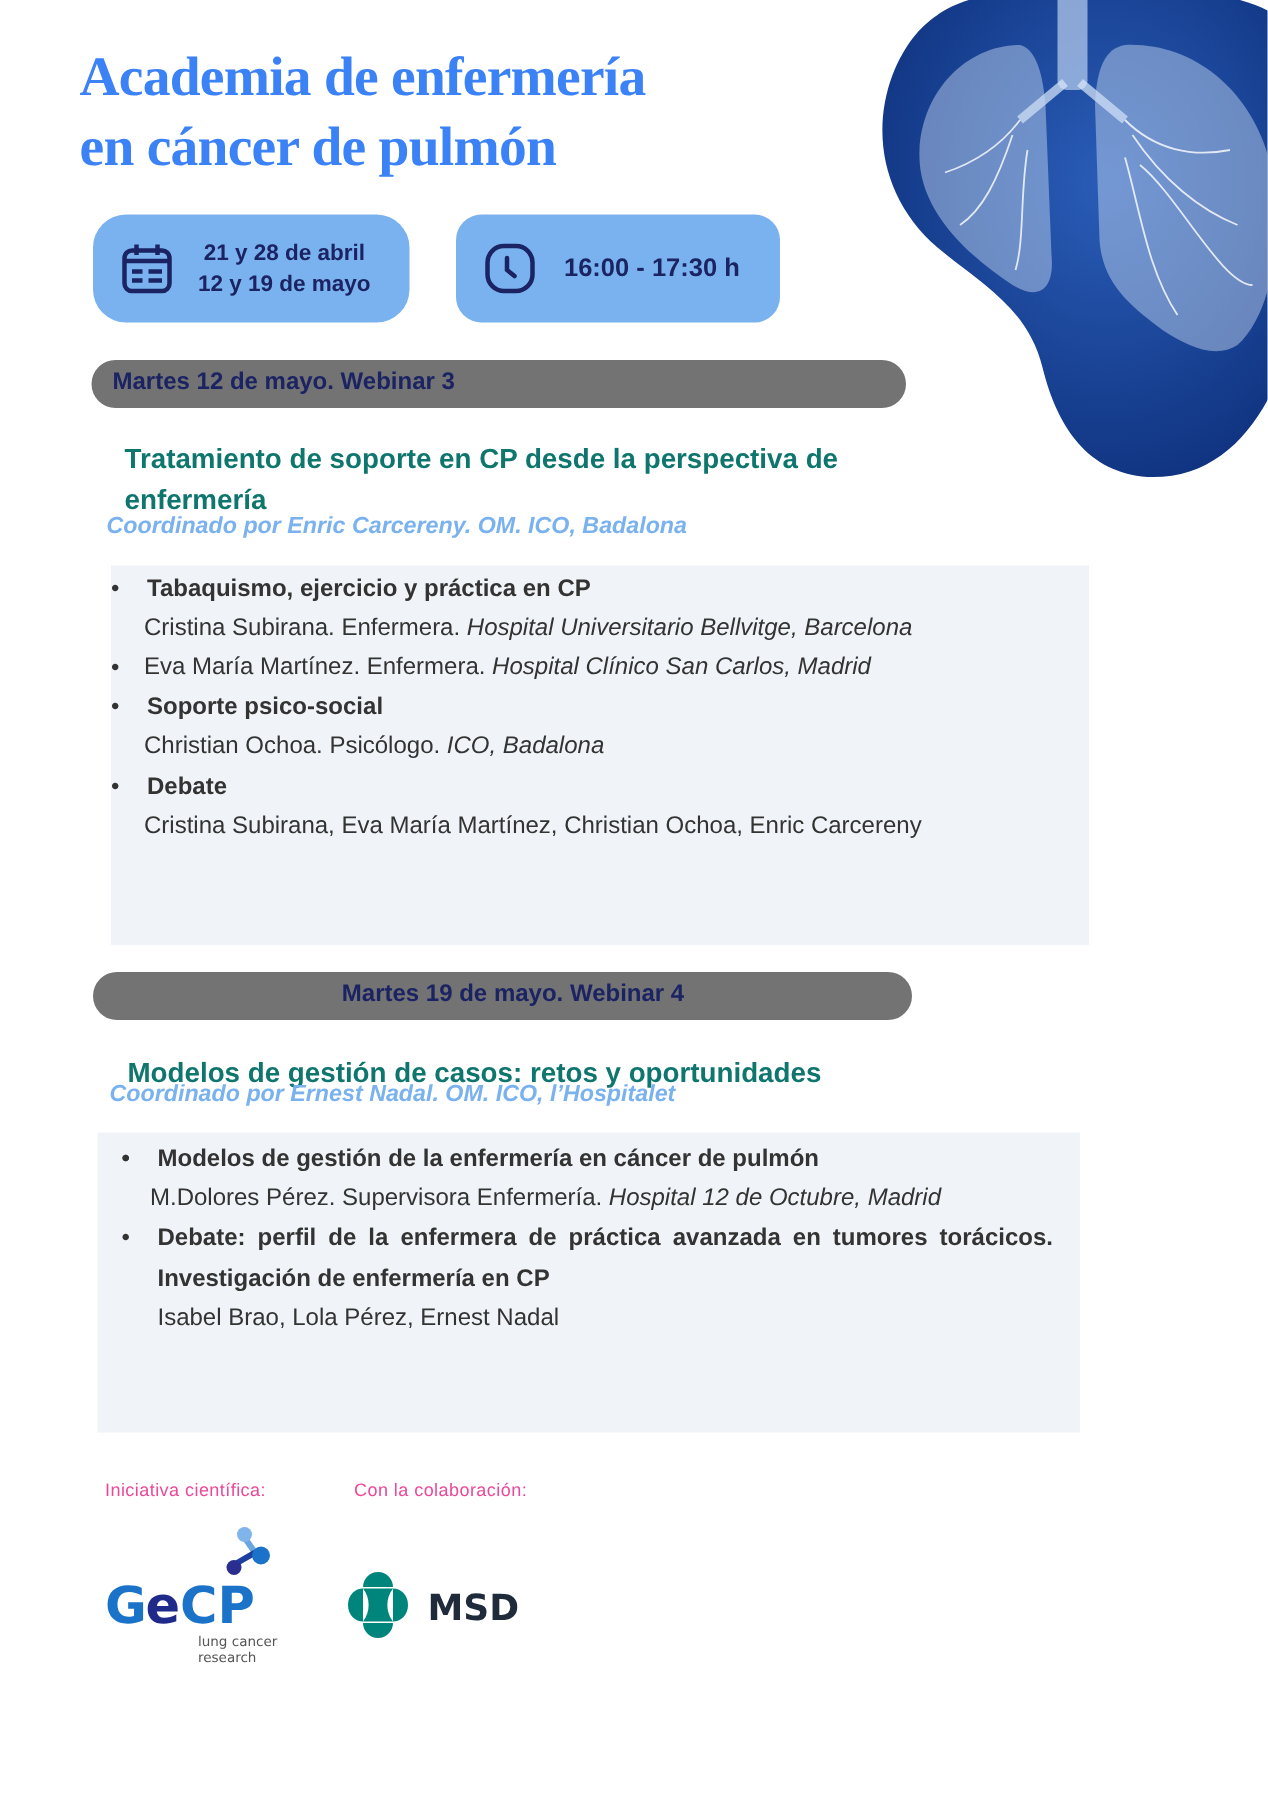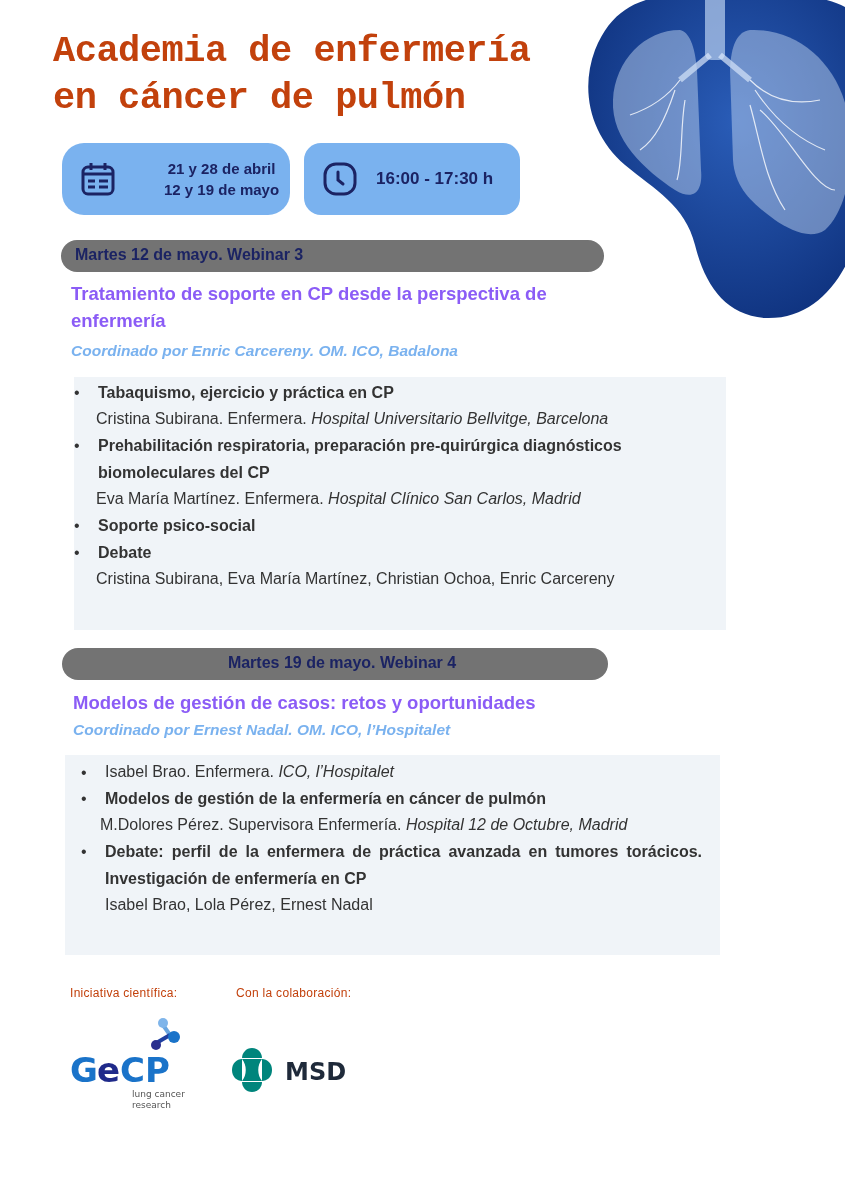--- a/index.html
+++ b/index.html
@@ -1,39 +1,39 @@
 <!DOCTYPE html>
 <html><head>
 <meta charset="utf-8">
 <style>
   html, body { margin: 0; padding: 0; background: #ffffff; }
   body { width: 845px; height: 1200px; position: relative; overflow: hidden;
          font-family: "Liberation Sans", "DejaVu Sans", sans-serif; color: #333; }
 
   .title { position: absolute; left: 53px; top: 28px; margin: 0;
-           font-family: Liberation Mono, monospace; font-weight: bold;
-           font-size: 37px; line-height: 47px; color: #c2410c; letter-spacing: -0.5px; }
+           font-family: Liberation Serif, serif; font-weight: bold;
+           font-size: 37px; line-height: 47px; color: #3b82f6; letter-spacing: -0.5px; }
   .title span { display: block; }
 
   .lung { position: absolute; left: 585px; top: -10px; width: 270px; height: 330px; }
 
   .pill { position: absolute; top: 143px; height: 72px; background: #7ab2ef;
           border-radius: 22px; display: flex; align-items: center; }
-  .pill-date { left: 62px; width: 228px; gap: 32px; }
+  .pill-date { left: 62px; width: 211px; }
   .pill-time { left: 304px; width: 216px; border-radius: 17px; }
   .pill .icon { margin-left: 16px; width: 40px; height: 40px; display: flex; align-items: center; justify-content: center; }
   .pill-date .txt { margin-left: 14px; font-weight: bold; font-size: 15px; line-height: 21px; color: #1b2363; text-align: center; }
   .pill-time .txt { margin-left: 16px; font-weight: bold; font-size: 17px; color: #1b2363; }
 
   .bar { position: absolute; height: 32px; background: #737373; border-radius: 16px;
          font-weight: bold; font-size: 16px; color: #1b2363; line-height: 30px; padding-left: 14px; box-sizing: border-box; }
   .bar1 { left: 61px; top: 240px; width: 543px; }
   .bar2 { left: 62px; top: 648px; width: 546px; text-align: center; }
 
-  .session-title { position: absolute; font-weight: bold; font-size: 18.5px; line-height: 27px; color: #8b5cf6; margin: 0; }
+  .session-title { position: absolute; font-weight: bold; font-size: 18.5px; line-height: 27px; color: #0f766e; margin: 12px; }
   .st1 { left: 71px; top: 280px; width: 520px; }
   .st2 { left: 73px; top: 689px; width: 560px; }
 
   .coord { position: absolute; font-style: italic; font-weight: bold; font-size: 15.5px; color: #7ab2ef; }
   .c1 { left: 71px; top: 342px; }
   .c2 { left: 73px; top: 721px; }
 
   .box { position: absolute; background: #f0f4f8; box-sizing: border-box; }
   .box1 { left: 74px; top: 377px; width: 652px; height: 253px; padding: 2px 0 0 0; }
   .box2 { left: 65px; top: 755px; width: 655px; height: 200px; padding: 4px 0 0 0; }
@@ -44,21 +44,21 @@
   .item .speaker i { font-style: italic; }
   .item .bullet { position: absolute; top: 0; font-size: 16px; line-height: 27px; color: #333; }
 
   .box1 .item { padding-left: 24px; }
   .box1 .item .bullet { left: 0; }
   .box1 .item .speaker { margin-left: -2px; }
   .box2 .item { padding-left: 40px; padding-right: 18px; }
   .box2 .item .bullet { left: 16px; }
   .box2 .item .topic.just { text-align: justify; text-align-last: left; }
 
-  .lbl { position: absolute; font-size: 12px; color: #c2410c; letter-spacing: 0.3px; }
+  .lbl { position: absolute; font-size: 12px; color: #ec4899; letter-spacing: 0.3px; }
   .lbl1 { left: 70px; top: 986px; }
   .lbl2 { left: 236px; top: 986px; }
 
   .gecp { position: absolute; left: 70px; top: 1015px; width: 125px; height: 100px; }
   .msd { position: absolute; left: 230px; top: 1045px; width: 125px; height: 50px; }
 </style>
 </head>
 <body>
 
 <h1 class="title">
@@ -118,42 +118,41 @@
 <div class="coord c1">Coordinado por Enric Carcereny. OM. ICO, Badalona</div>
 
 <div class="box box1">
   <div class="item">
     <span class="bullet">•</span>
     <span class="topic">Tabaquismo, ejercicio y práctica en CP</span>
     <span class="speaker"><span>Cristina Subirana. Enfermera. </span><i>Hospital Universitario Bellvitge, Barcelona</i></span>
   </div>
   <div class="item">
     <span class="bullet">•</span>
-    <span class="topic">Prehabilitación respiratoria, preparación pre-quirúrgica diagnósticos biomoleculares del CP</span>
     <span class="speaker"><span>Eva María Martínez. Enfermera. </span><i>Hospital Clínico San Carlos, Madrid</i></span>
   </div>
   <div class="item">
     <span class="bullet">•</span>
     <span class="topic">Soporte psico-social</span>
+    <span class="speaker"><span>Christian Ochoa. Psicólogo. </span><i>ICO, Badalona</i></span>
   </div>
   <div class="item">
     <span class="bullet">•</span>
     <span class="topic">Debate</span>
     <span class="speaker">Cristina Subirana, Eva María Martínez, Christian Ochoa, Enric Carcereny</span>
   </div>
 </div>
 
 <div class="bar bar2">Martes 19 de mayo. Webinar 4</div>
 <h2 class="session-title st2">Modelos de gestión de casos: retos y oportunidades</h2>
 <div class="coord c2">Coordinado por Ernest Nadal. OM. ICO, l’Hospitalet</div>
 
 <div class="box box2">
   <div class="item">
     <span class="bullet">•</span>
-    <span class="speaker"><span>Isabel Brao. Enfermera. </span><i>ICO, l’Hospitalet</i></span>
   </div>
   <div class="item">
     <span class="bullet">•</span>
     <span class="topic">Modelos de gestión de la enfermería en cáncer de pulmón</span>
     <span class="speaker" style="margin-left:-5px"><span>M.Dolores Pérez. Supervisora Enfermería. </span><i>Hospital 12 de Octubre, Madrid</i></span>
   </div>
   <div class="item">
     <span class="bullet">•</span>
     <span class="topic just">Debate: perfil de la enfermera de práctica avanzada en tumores torácicos. Investigación de enfermería en CP</span>
     <span class="speaker">Isabel Brao, Lola Pérez, Ernest Nadal</span>

